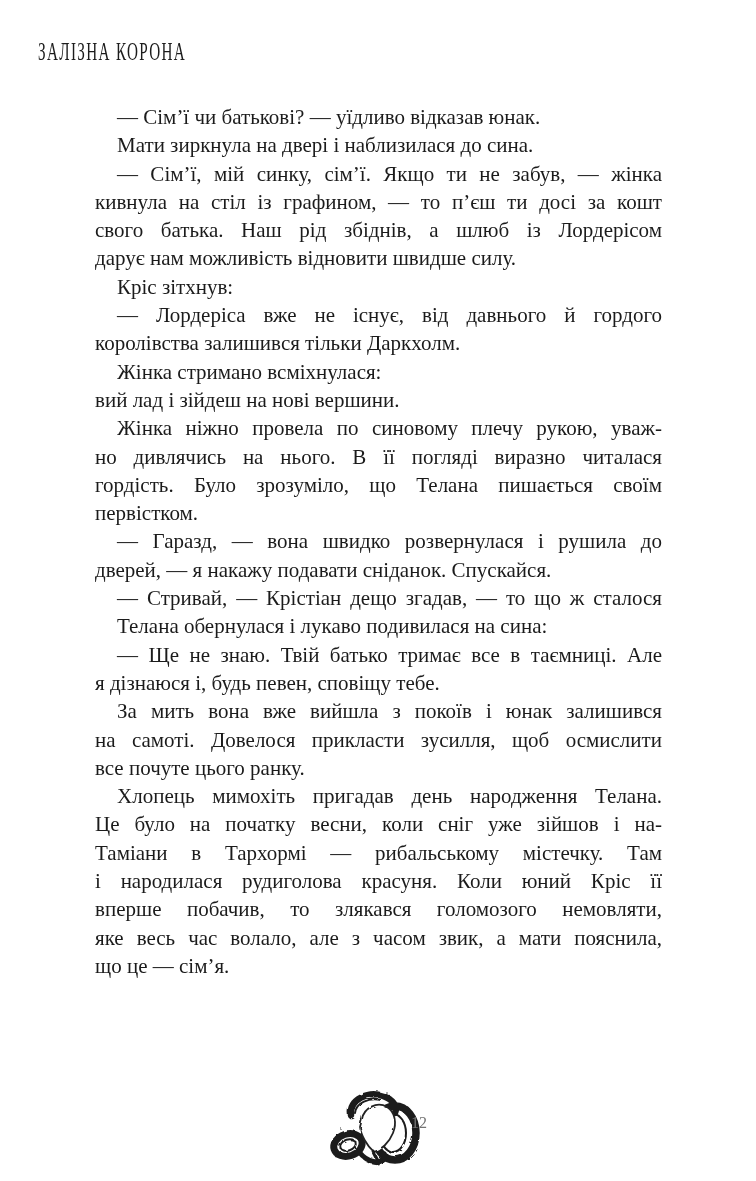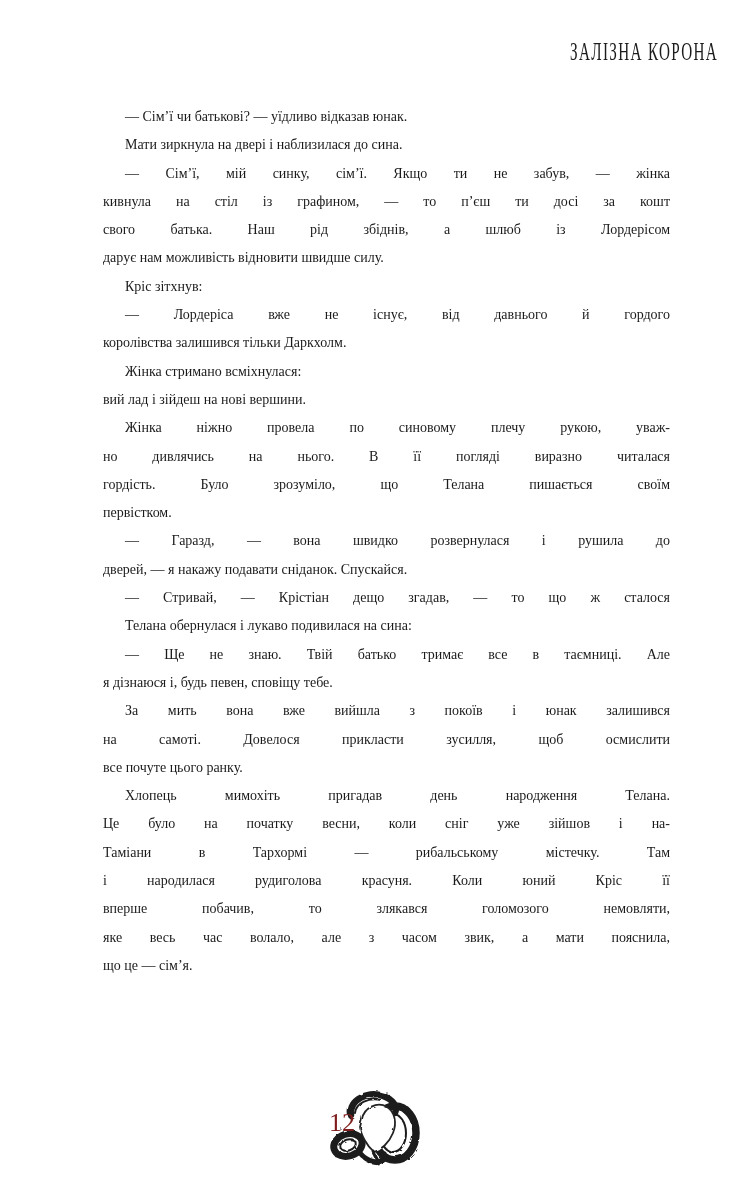--- a/index.html
+++ b/index.html
@@ -14,38 +14,38 @@
     background: #ffffff;
     overflow: hidden;
     font-family: "Liberation Serif", "DejaVu Serif", serif;
     color: #1a1a1a;
   }
   .running-head {
     position: absolute;
     left: 0;
     right: 0;
     top: 38px;
-    text-align: right;
+    text-align: left;
     font-size: 23px;
     font-weight: normal;
     letter-spacing: 2px;
     color: #1c1c1c;
     white-space: nowrap;
   }
   .running-head .squeeze {
     display: inline-block;
     transform: scale(0.66, 1.1);
     transform-origin: center top;
   }
   .text-block {
     position: absolute;
-    left: 103px;
+    left: 95px;
     top: 103px;
     width: 567px;
-    font-size: 14px;
+    font-size: 21px;
     color: #1b1b1b;
   }
   .line {
     height: 28.3px;
     line-height: 28.3px;
     white-space: normal;
     text-align: left;
   }
   .line.just {
     text-align: justify;
@@ -59,24 +59,24 @@
     left: 329px;
     top: 1089px;
     width: 98px;
     height: 80px;
   }
   .page-number {
     position: absolute;
     left: 329px;
     top: 1110px;
     width: 98px;
-    text-align: left;
-    font-size: 26px;
+    text-align: right;
+    font-size: 16px;
     line-height: 26px;
-    color: #7f1d1d;
+    color: #737373;
   }
 </style>
 </head>
 <body>
 
 <div class="page">
 
   <div class="running-head">
     <span class="squeeze">ЗАЛІЗНА КОРОНА</span>
   </div>

